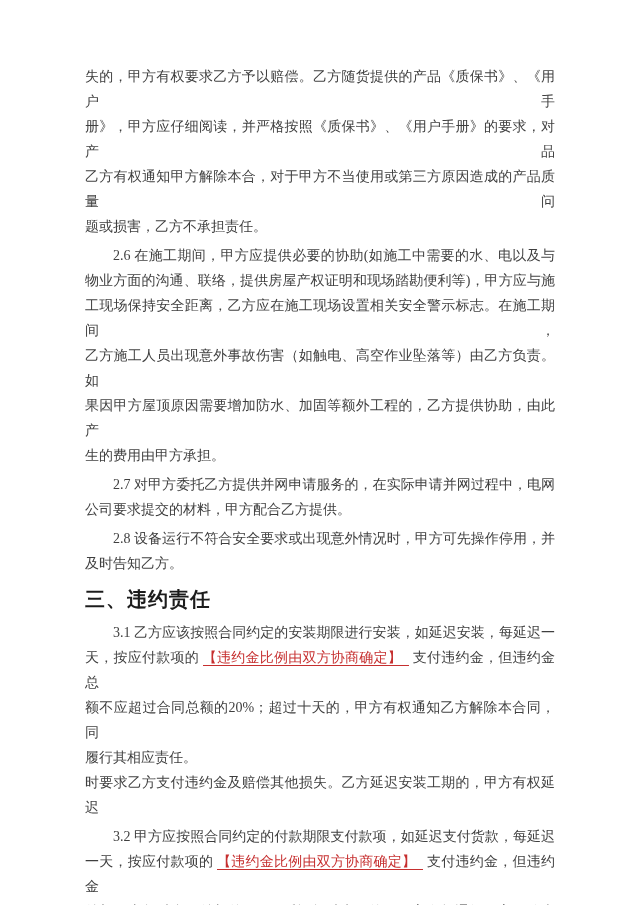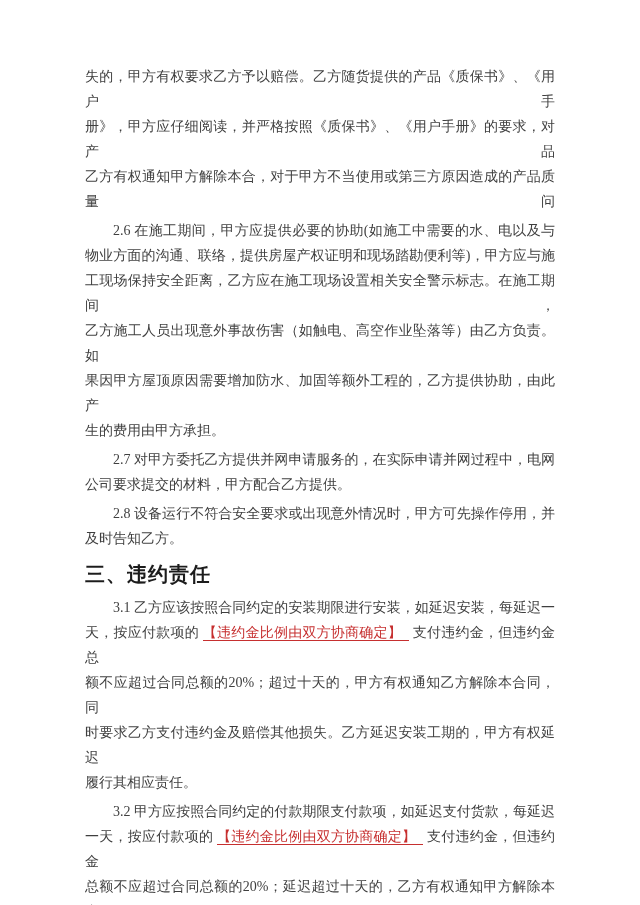--- a/index.html
+++ b/index.html
@@ -50,20 +50,21 @@
 </style>
 </head>
 <body>
 
 <div class="page">
 
   <div class="para">
     <div class="l">失的，甲方有权要求乙方予以赔偿。乙方随货提供的产品《质保书》、《用户手</div>
     <div class="l">册》，甲方应仔细阅读，并严格按照《质保书》、《用户手册》的要求，对产品</div>
     <div class="l">乙方有权通知甲方解除本合，对于甲方不当使用或第三方原因造成的产品质量问</div>
+    <div class="l short">题或损害，乙方不承担责任。</div>
   </div>
 
   <div class="para">
     <div class="l ind">2.6 在施工期间，甲方应提供必要的协助(如施工中需要的水、电以及与</div>
     <div class="l">物业方面的沟通、联络，提供房屋产权证明和现场踏勘便利等)，甲方应与施</div>
     <div class="l">工现场保持安全距离，乙方应在施工现场设置相关安全警示标志。在施工期间，</div>
     <div class="l">乙方施工人员出现意外事故伤害（如触电、高空作业坠落等）由乙方负责。如</div>
     <div class="l">果因甲方屋顶原因需要增加防水、加固等额外工程的，乙方提供协助，由此产</div>
     <div class="l short">生的费用由甲方承担。</div>
   </div>
@@ -77,22 +78,22 @@
     <div class="l ind">2.8 设备运行不符合安全要求或出现意外情况时，甲方可先操作停用，并</div>
     <div class="l short">及时告知乙方。</div>
   </div>
 
   <div class="heading">三、违约责任</div>
 
   <div class="para">
     <div class="l ind">3.1 乙方应该按照合同约定的安装期限进行安装，如延迟安装，每延迟一</div>
     <div class="l"><span>天，按应付款项的 </span><span class="red">【违约金比例由双方协商确定】</span><span> 支付违约金，但违约金总</span></div>
     <div class="l">额不应超过合同总额的20%；超过十天的，甲方有权通知乙方解除本合同，同</div>
+    <div class="l short">履行其相应责任。</div>
     <div class="l">时要求乙方支付违约金及赔偿其他损失。乙方延迟安装工期的，甲方有权延迟</div>
-    <div class="l short">履行其相应责任。</div>
   </div>
 
   <div class="para">
     <div class="l ind">3.2 甲方应按照合同约定的付款期限支付款项，如延迟支付货款，每延迟</div>
     <div class="l"><span>一天，按应付款项的 </span><span class="red">【违约金比例由双方协商确定】</span><span> 支付违约金，但违约金</span></div>
     <div class="l">总额不应超过合同总额的20%；延迟超过十天的，乙方有权通知甲方解除本合</div>
 
   </div>
 
 </div>

